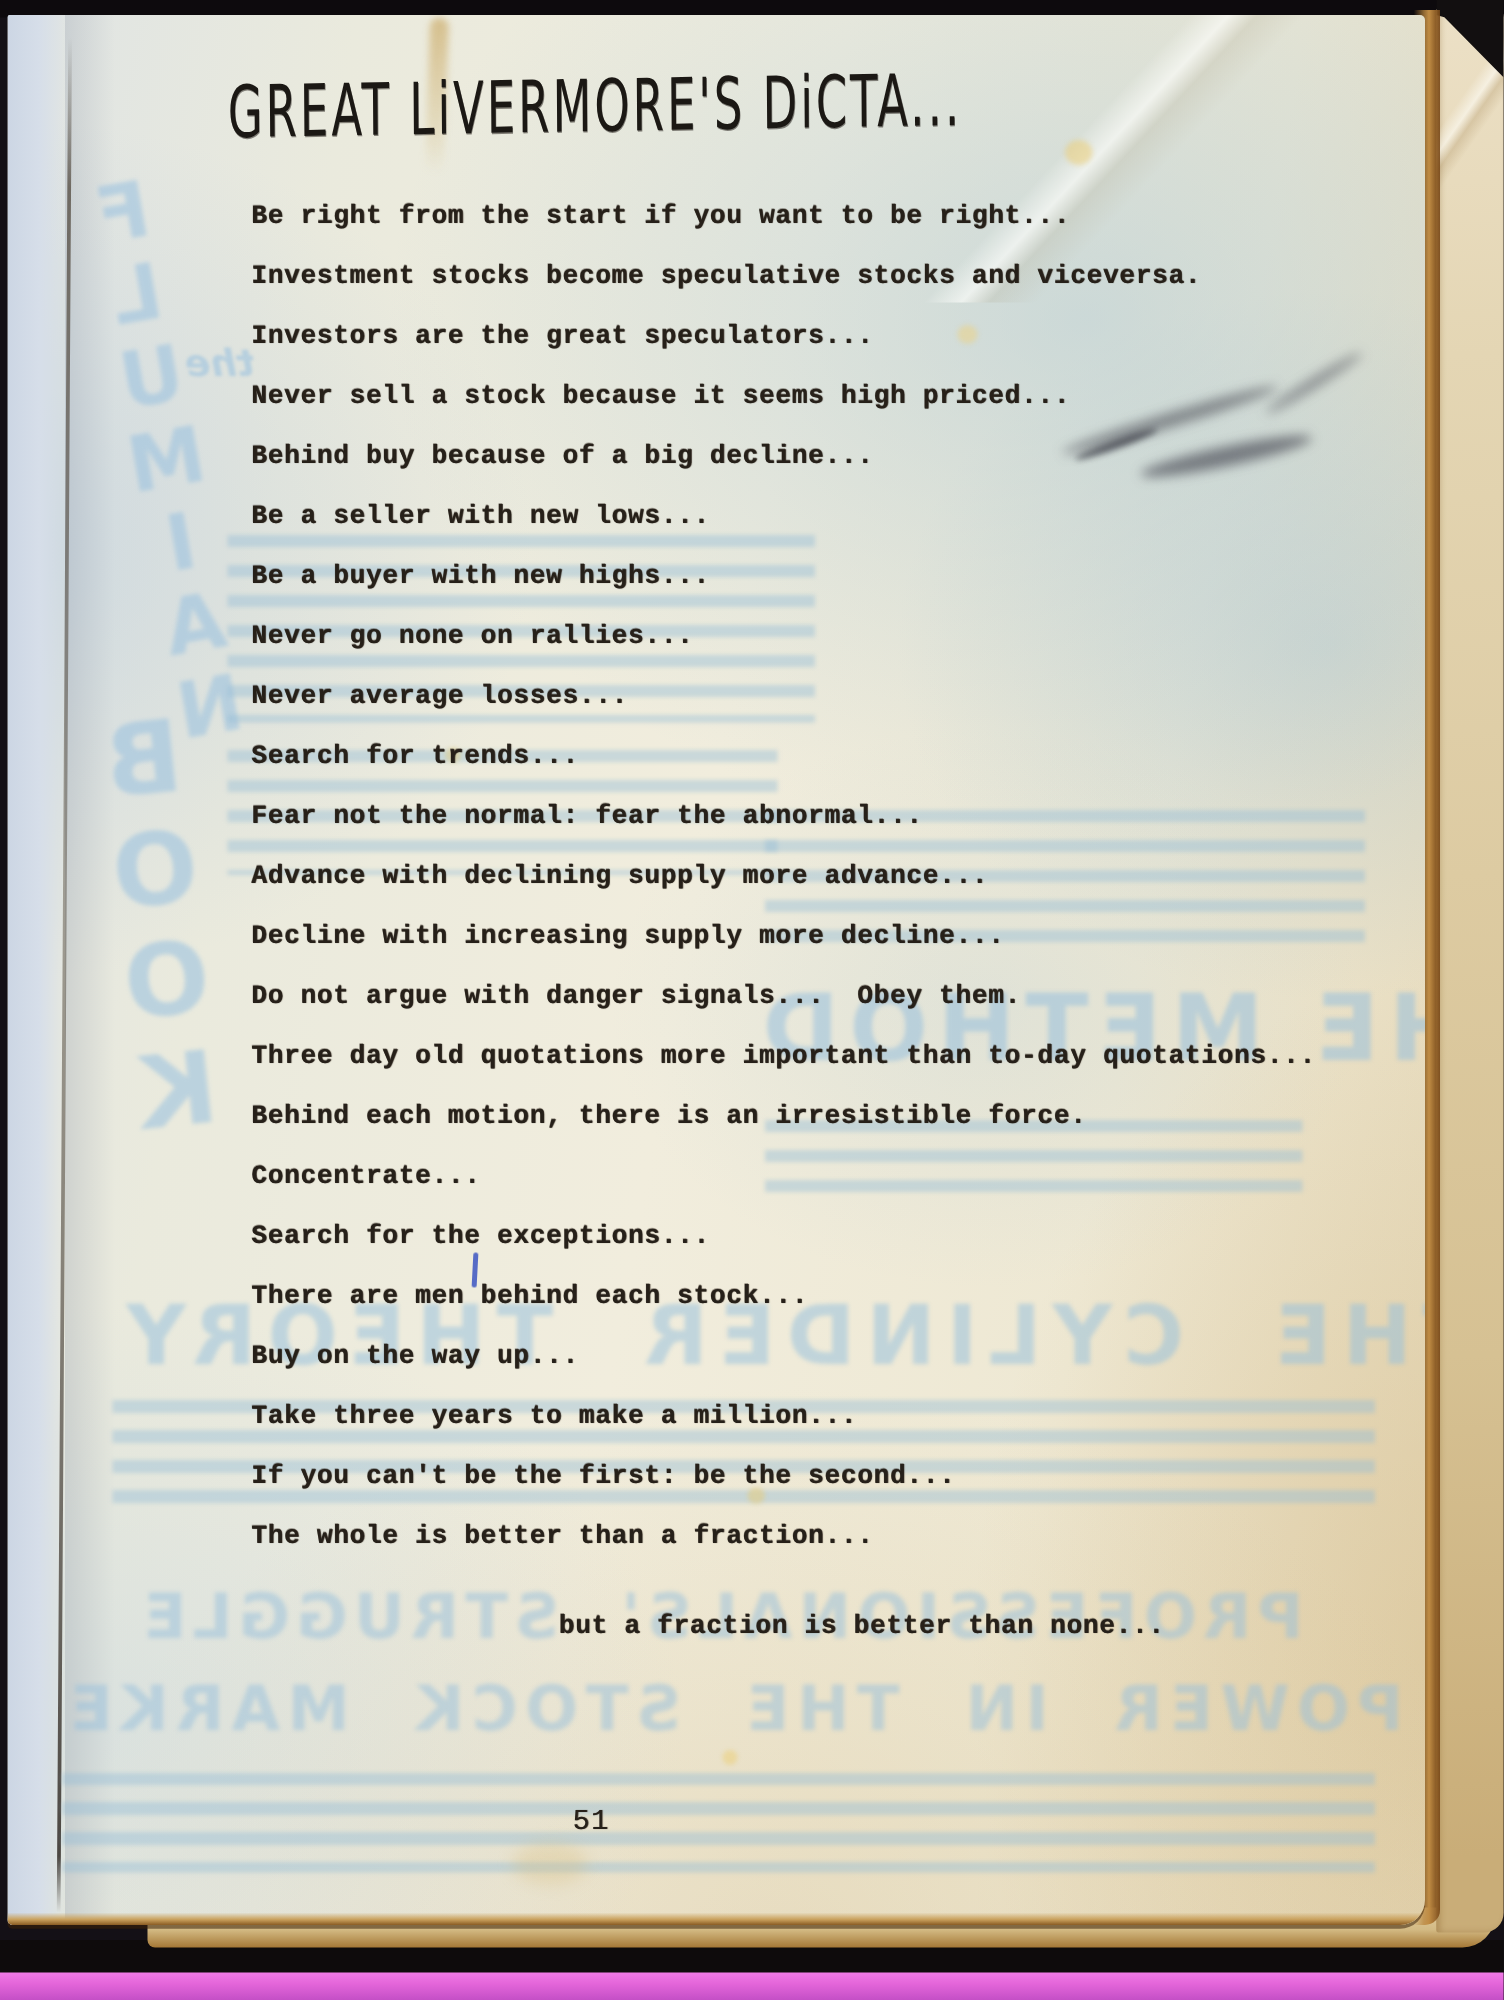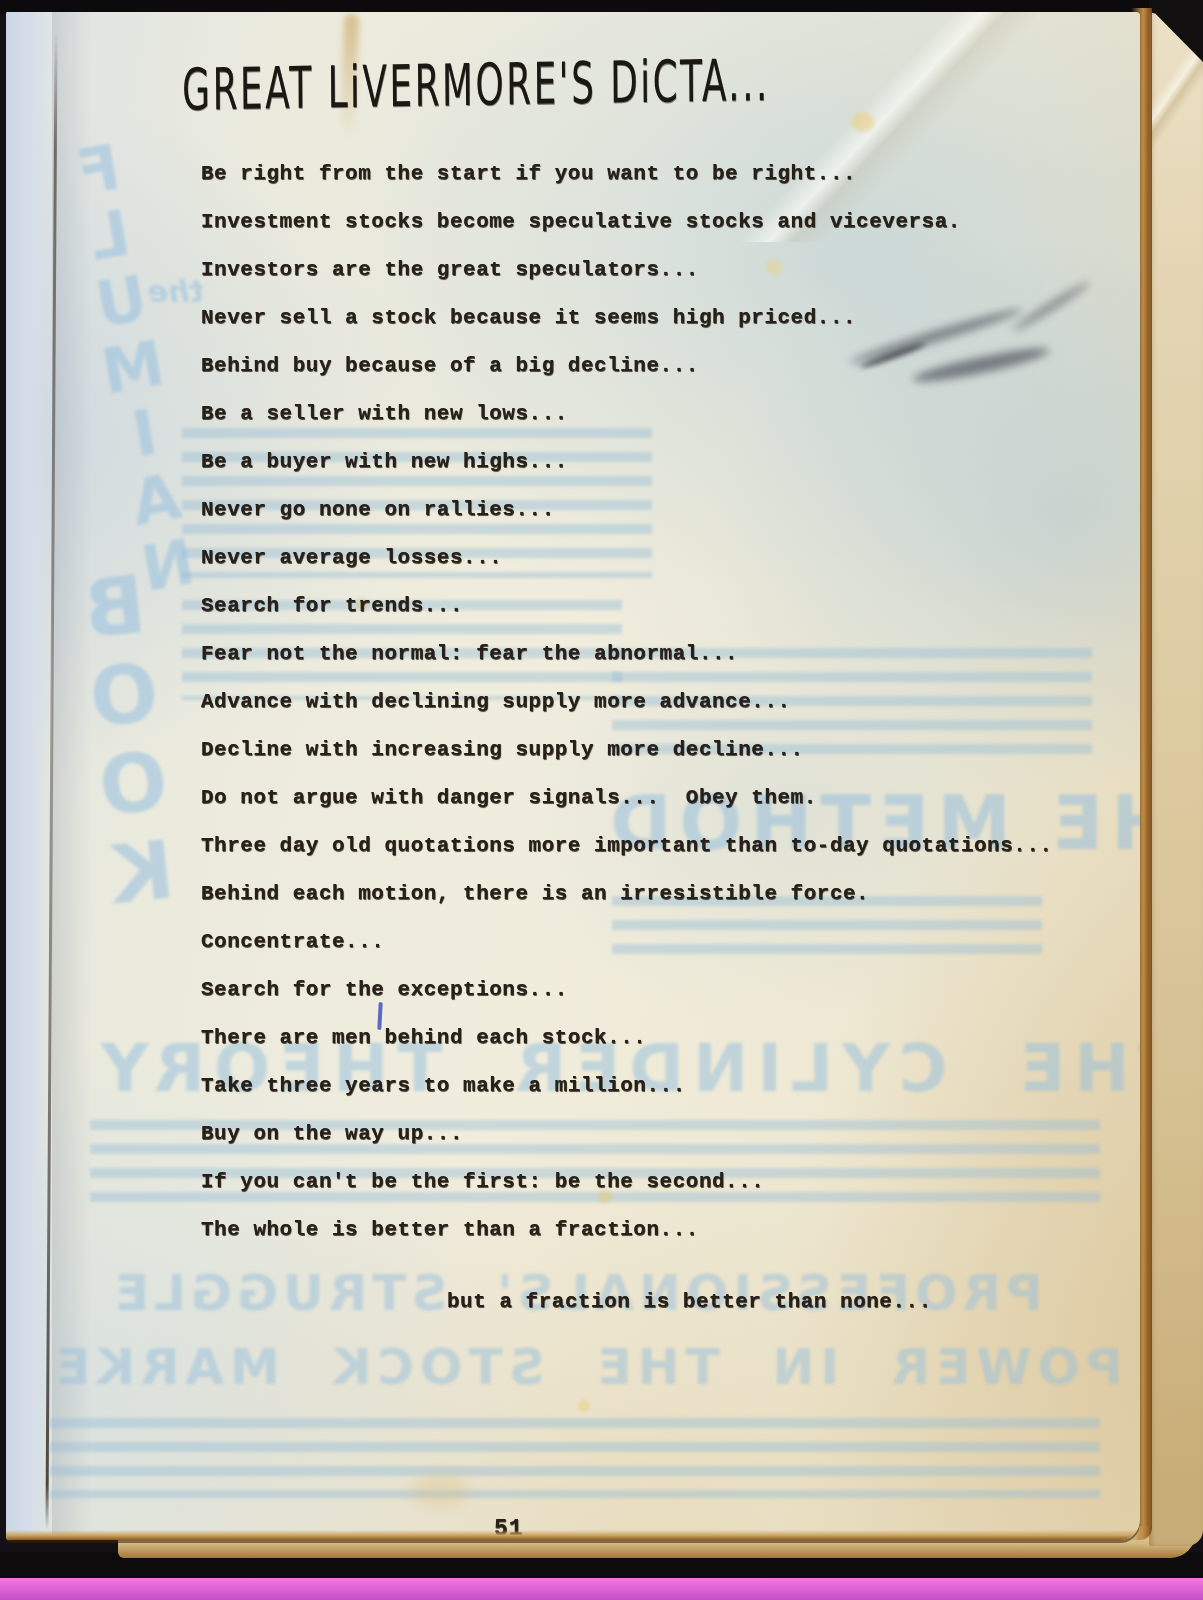--- a/index.html
+++ b/index.html
@@ -138,24 +138,23 @@
     width:960px;
   }
   .dicta li{
     line-height:48px;height:48px;
     font-size:21px;font-weight:bold;color:#262019;
     white-space:pre;letter-spacing:.5px;
     text-shadow:.5px .5px .7px rgba(42,32,24,.8), -.2px -.2px .4px rgba(42,32,24,.35);
   }
   .dicta li.indent{padding-left:246px;margin-top:24px;}
   .pagenum{
-    position:absolute;left:452px;top:1504px;
-    font-size:23px;font-weight:bold;color:#262019;letter-spacing:1px;
+    position:absolute;left:452px;top:1432px;
+    font-size:23px;font-weight:normal;color:#262019;letter-spacing:1px;
     text-shadow:.5px .5px .7px rgba(42,32,24,.8);
-    margin-left:36px;
   }
 </style>
 </head>
 <body>
 
 <div class="scene">
 
   <div class="black-top"></div>
   <div class="black-bottom"></div>
   <div class="scanner-magenta"></div>
@@ -215,22 +214,22 @@
         <li>Search for trends...</li>
         <li>Fear not the normal: fear the abnormal...</li>
         <li>Advance with declining supply more advance...</li>
         <li>Decline with increasing supply more decline...</li>
         <li>Do not argue with danger signals...  Obey them.</li>
         <li>Three day old quotations more important than to-day quotations...</li>
         <li>Behind each motion, there is an irresistible force.</li>
         <li>Concentrate...</li>
         <li>Search for the exceptions...</li>
         <li>There are men behind each stock...</li>
+        <li>Buy on the way up...</li>
         <li>Take three years to make a million...</li>
-        <li>Buy on the way up...</li>
         <li>If you can't be the first: be the second...</li>
         <li>The whole is better than a fraction...</li>
         <li class="indent">but a fraction is better than none...</li>
       </ul>
     <div class="pagenum">51</div>
 
     <div class="page-bottom-edge"></div>
   </div>
 
 </div>

